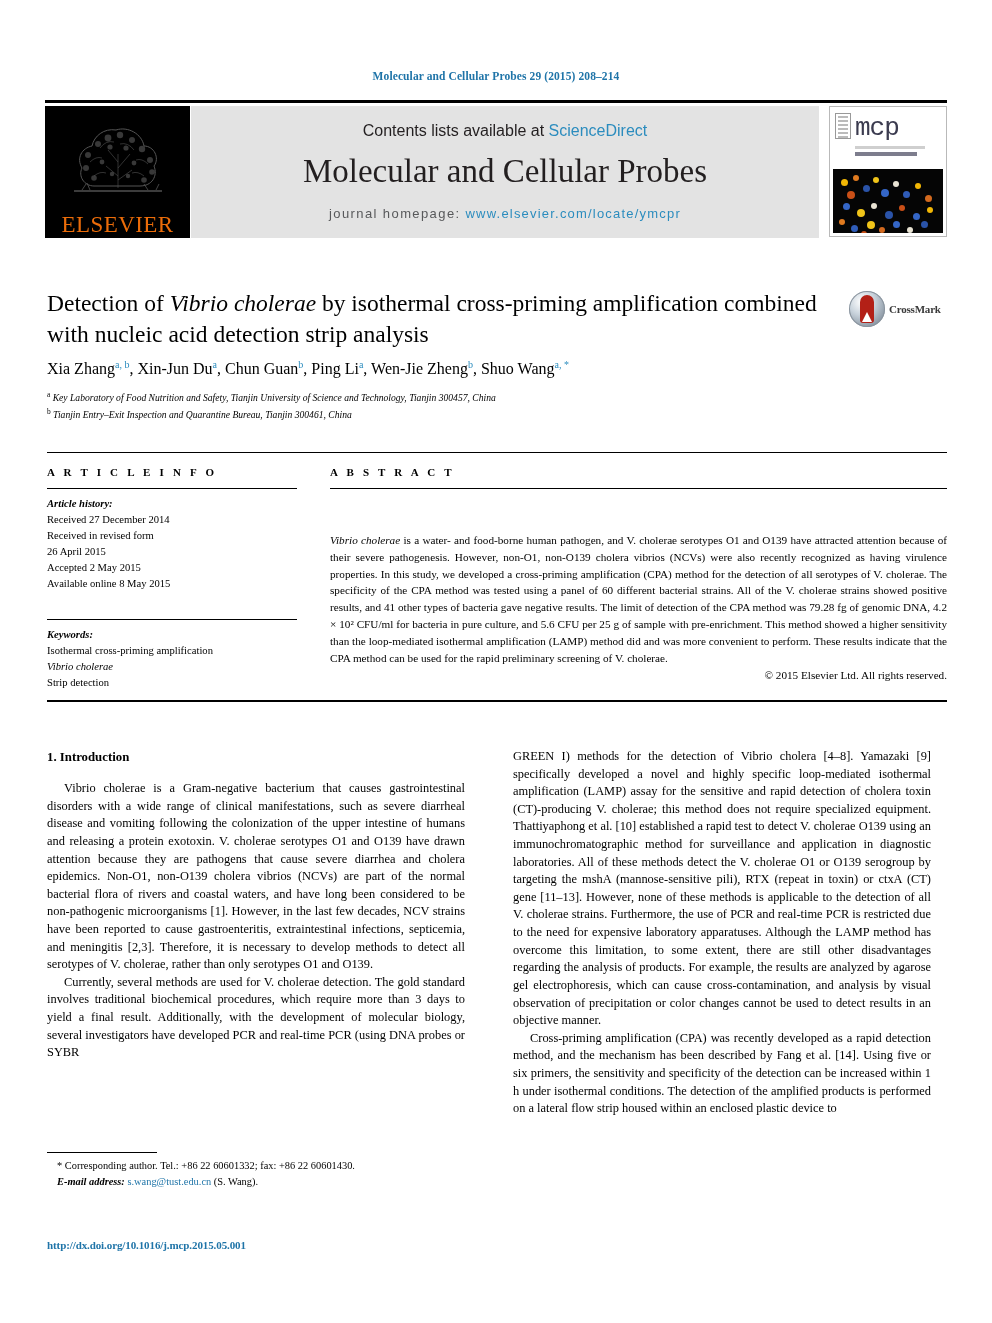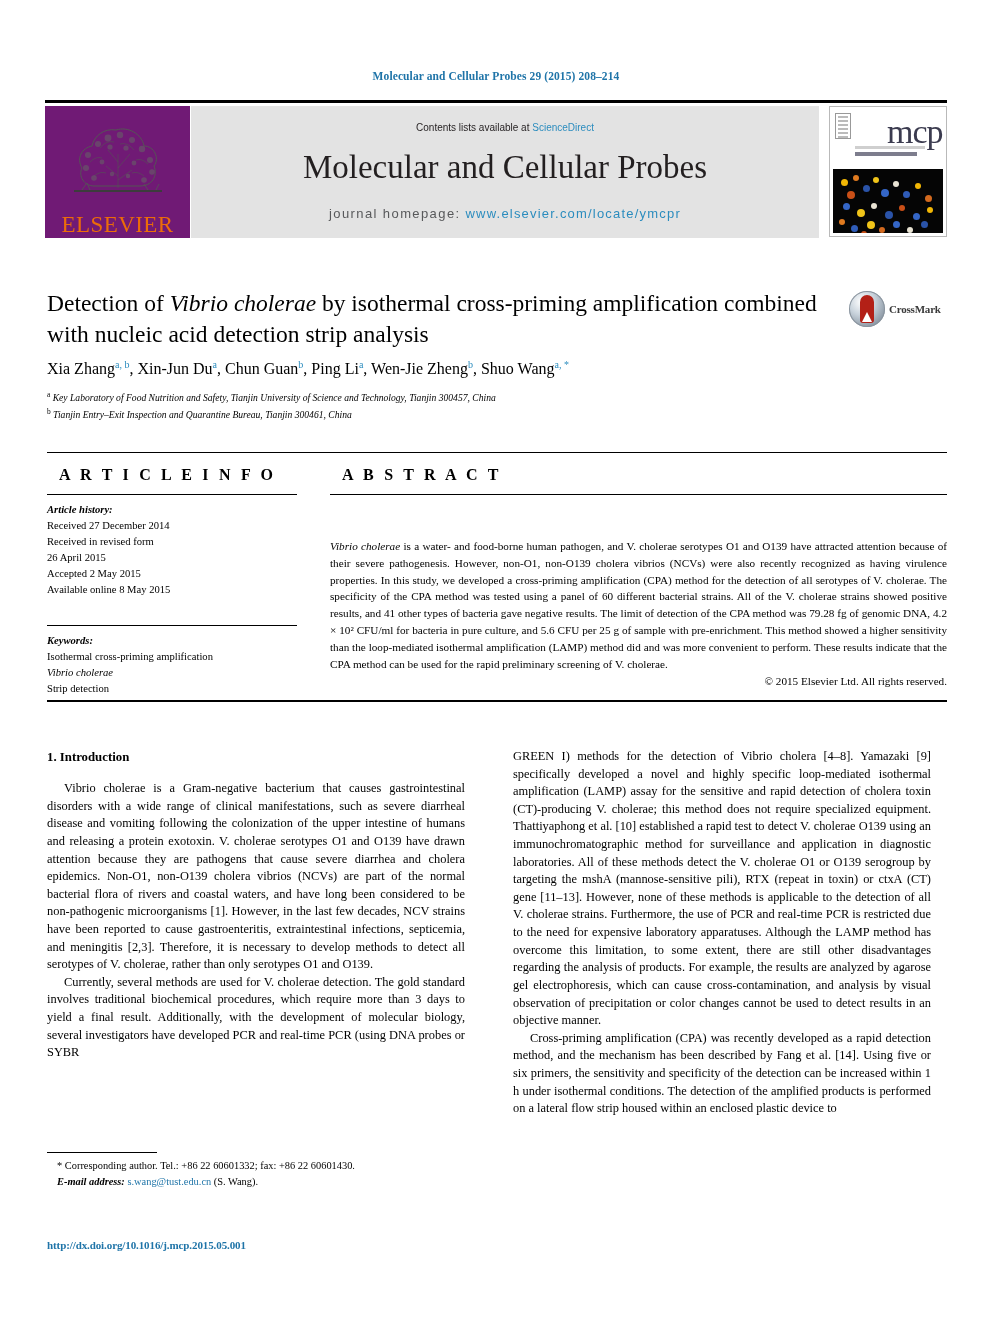--- a/index.html
+++ b/index.html
@@ -42,21 +42,21 @@
   }
   .masthead-inner {
     display: flex;
     height: 135px;
     padding-top: 3px;
   }
   .elsevier-box {
     width: 145px; height: 132px;
     position: relative;
     flex: 0 0 145px;
-    background: #701a75;
+    background: #000000;
     display: flex;
     flex-direction: column;
     align-items: center;
     justify-content: flex-end;
     padding-bottom: 2px;
   }
   .elsevier-tree {
     width: 108px; height: 94px;
     position: relative;
     overflow: hidden;
@@ -76,21 +76,21 @@
     position: relative;
     margin-left: 1px;
     display: flex;
     flex-direction: column;
     justify-content: space-between;
     padding: 16px 0 17px 0;
   }
   .contents-line {
     text-align: center;
     font-family: "Liberation Sans", sans-serif;
-    font-size: 10px;
+    font-size: 16px;
     color: #231f20;
   }
   .contents-line .sd {
     color: #2b8cbe;
   }
   .journal-title {
     text-align: center;
     font-family: "Liberation Serif", serif;
     font-size: 33px;
     color: #231f20;
@@ -117,26 +117,25 @@
   }
   .cover-top {
     height: 48%;
     position: relative;
     background: #fff;
     border-bottom: 0;
   }
   .mcp-logo {
     position: absolute;
     left: 22px; top: 5px;
-    font-family: Liberation Serif, serif;
-    font-size: 34px;
+    font-family: Liberation Mono, monospace;
+    font-size: 26px;
     color: #3b3b4f;
     line-height: 1;
     letter-spacing: -1px;
-    margin-left: 32px;
   }
   .mcp-bar {
     position: absolute;
     left: 2px; top: 3px;
     width: 16px; height: 26px;
     border: 1px solid #999;
     background: #fff;
   }
   .mcp-bar i {
     display: block;
@@ -246,25 +245,24 @@
 
   
   .info-abs {
     position: absolute;
     top: 452px; left: 47px; width: 900px;
     border-top: 1px solid #000;
     padding-top: 12px;
   }
   .head-label {
     font-family: "Liberation Serif", serif;
-    font-size: 16px;
+    font-size: 11px;
     font-weight: bold;
     letter-spacing: 3.2px;
     margin-bottom: 10px;
-    margin-left: 12px;
   }
   .col-left {
     position: absolute;
     top: 466px; left: 47px; width: 250px;
   }
   .col-right {
     position: absolute;
     top: 466px; left: 330px; width: 617px;
   }
   .rule-thin { border-top: 1px solid #000; margin: 7px 0 7px 0; }

